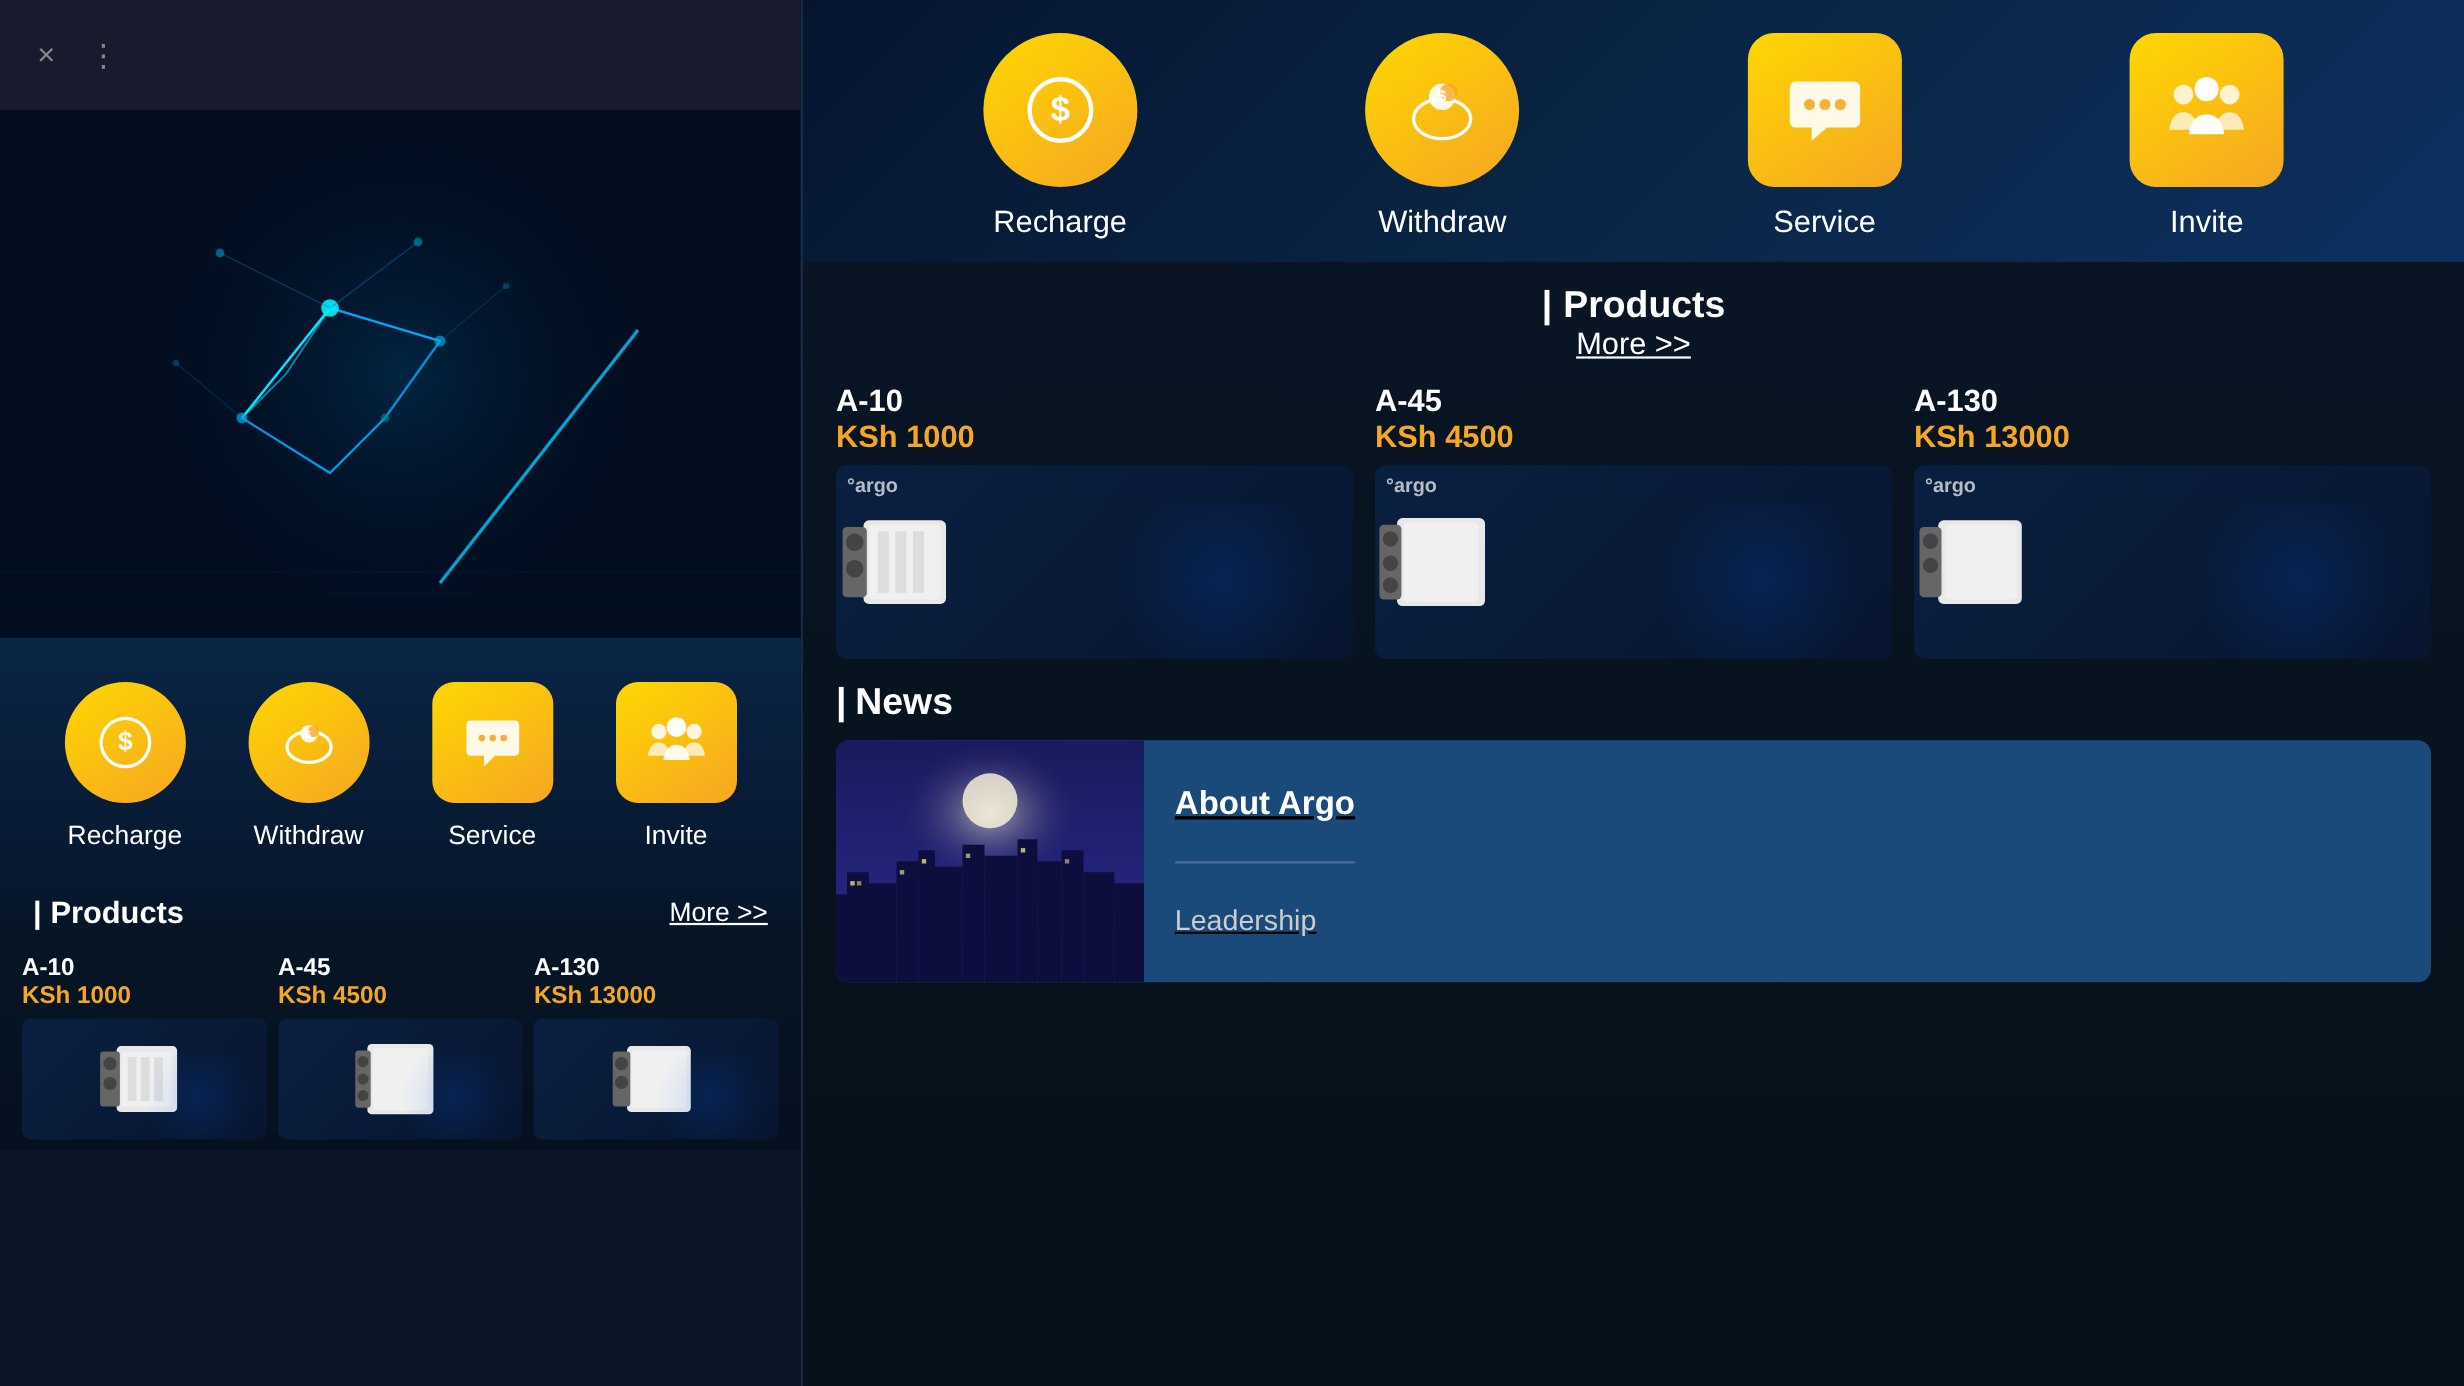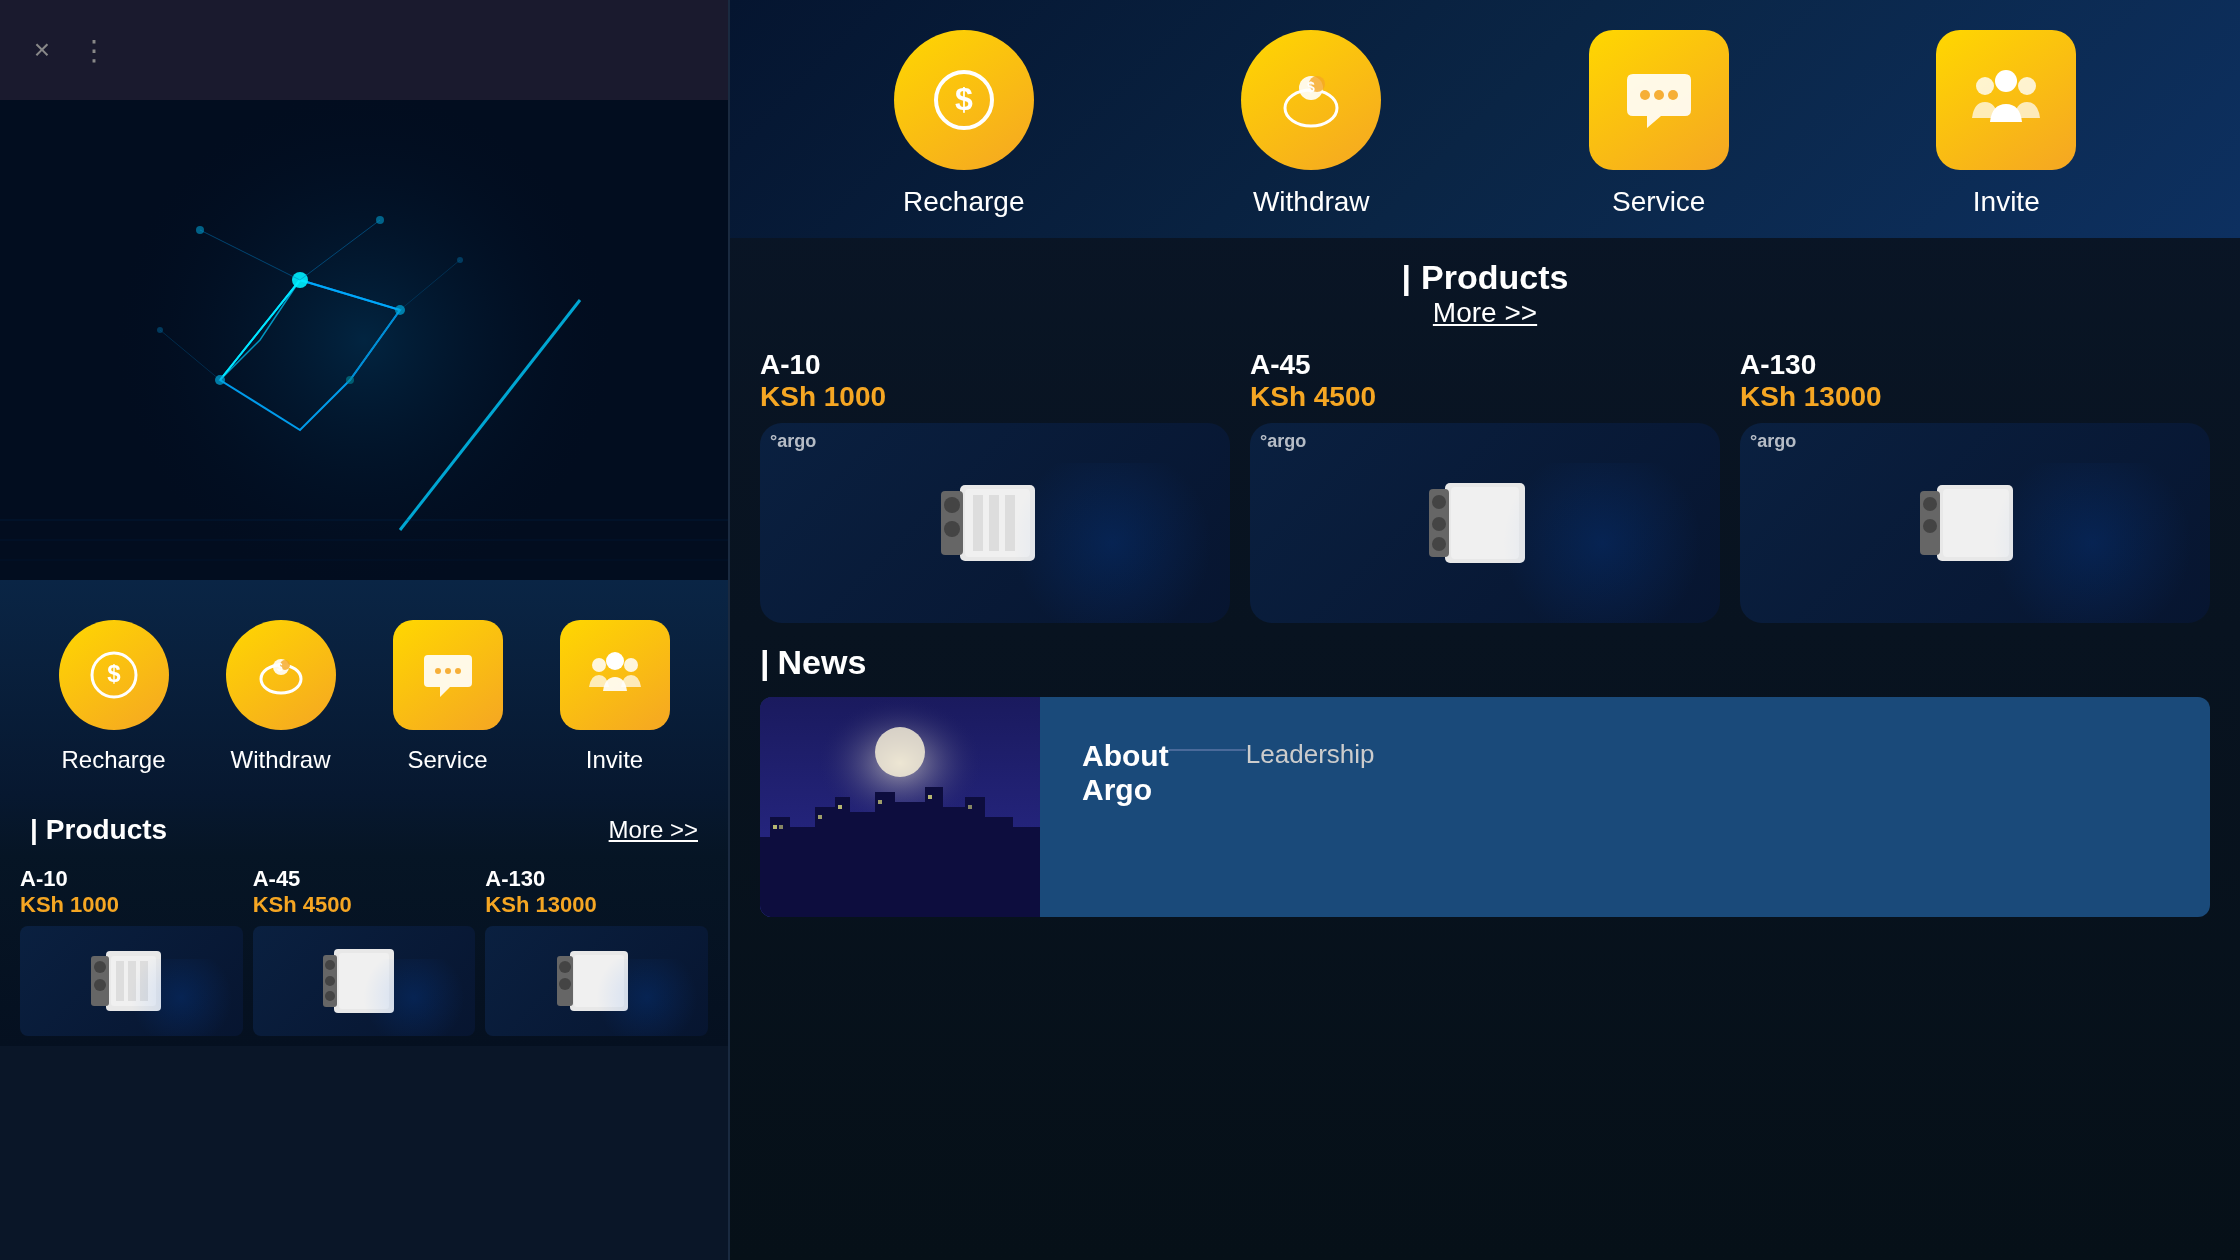--- a/index.html
+++ b/index.html
@@ -305,26 +305,26 @@
 
     .right-product-price {
       color: #f5a623;
       font-size: 28px;
       font-weight: bold;
       margin-bottom: 10px;
     }
 
     .right-product-img {
       width: 100%;
-      height: 200px;
+      height: 176px;
       background: linear-gradient(135deg, #0a2040, #071530);
-      border-radius: 22px;
-      display: flex;
-      align-items: center;
-      justify-content: center;
+      border-radius: 10px;
+      display: flex;
+      align-items: center;
+      justify-content: flex-start;
       position: relative;
       overflow: hidden;
     }
 
     .right-news-section {
       padding: 10px 30px;
     }
 
     .right-news-title {
       color: #ffffff;
@@ -345,24 +345,25 @@
       height: 220px;
       flex-shrink: 0;
       background: linear-gradient(135deg, #1a1a4e, #2a2a6e, #3a3a8e);
       display: flex;
       align-items: center;
       justify-content: center;
       overflow: hidden;
     }
 
     .news-content {
-      padding: 42px;
-      display: flex;
-      flex-direction: row;
+      padding: 28px;
+      display: flex;
+      flex-direction: column;
       justify-content: space-around;
+      text-decoration: underline;
     }
 
     .news-item-title {
       color: #ffffff;
       font-size: 30px;
       font-weight: bold;
     }
 
     .news-item-subtitle {
       color: #cccccc;

